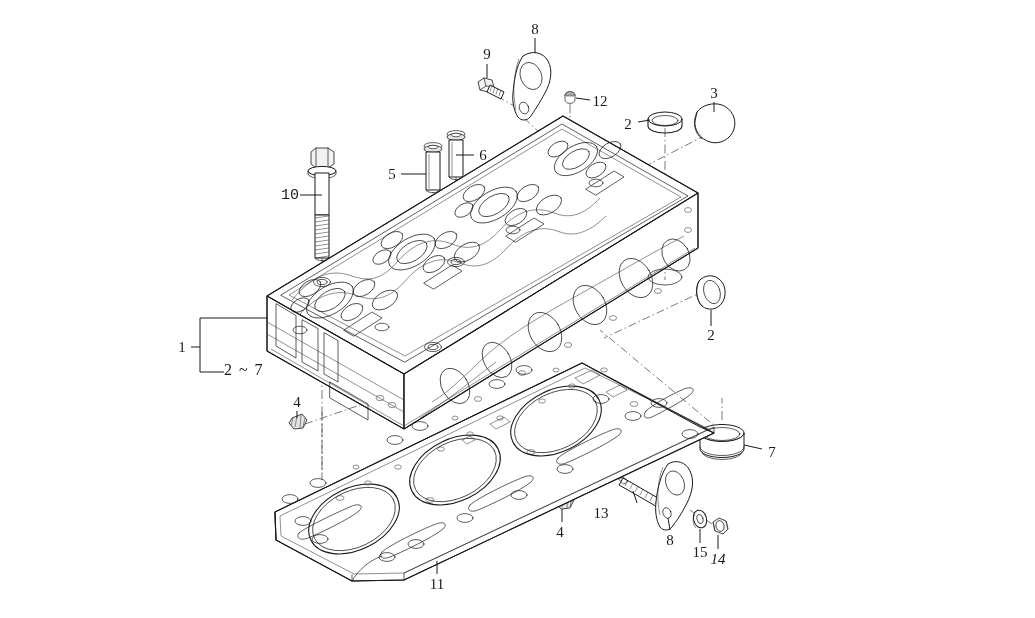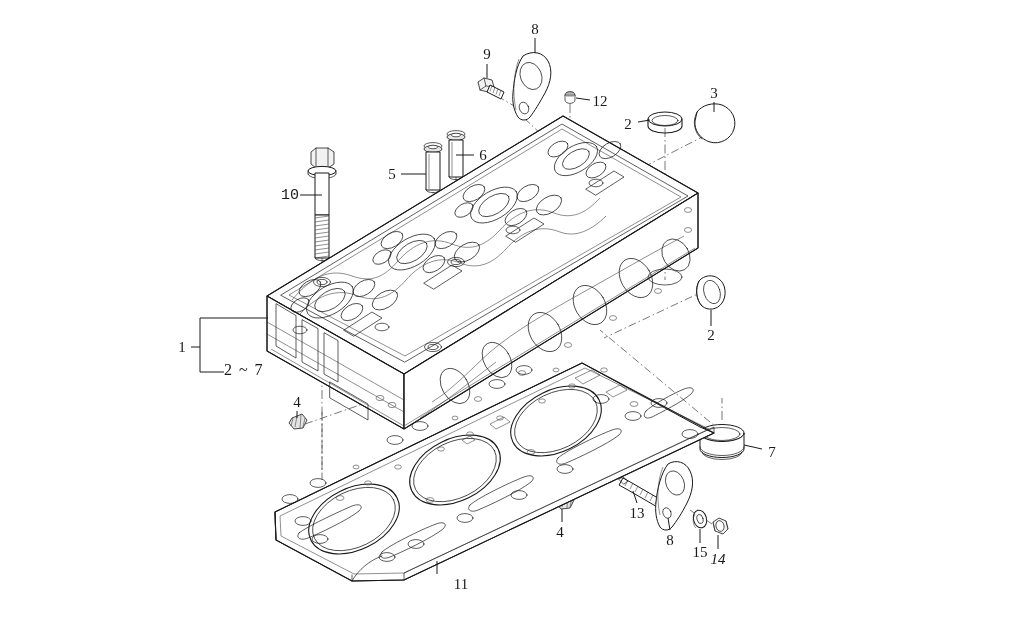--- a/index.html
+++ b/index.html
@@ -512,20 +512,20 @@
       <div class="callout-label" style="left: 714px; top: 93px;">3</div>
       <div class="callout-label" style="left: 297px; top: 402px;">4</div>
       <div class="callout-label" style="left: 560px; top: 532px;">4</div>
       <div class="callout-label" style="left: 392px; top: 174px;">5</div>
       <div class="callout-label" style="left: 483px; top: 155px;">6</div>
       <div class="callout-label" style="left: 772px; top: 452px;">7</div>
       <div class="callout-label" style="left: 535px; top: 29px;">8</div>
       <div class="callout-label" style="left: 670px; top: 540px;">8</div>
       <div class="callout-label" style="left: 487px; top: 54px;">9</div>
       <div class="callout-label" style="left: 290px; top: 195px; font-family: Liberation Mono, monospace;">10</div>
-      <div class="callout-label" style="left: 461px; top: 584px;">11</div>
+      <div class="callout-label" style="left: 437px; top: 584px;">11</div>
       <div class="callout-label" style="left: 600px; top: 101px;">12</div>
-      <div class="callout-label" style="left: 637px; top: 513px;">13</div>
+      <div class="callout-label" style="left: 601px; top: 513px;">13</div>
       <div class="callout-label" style="left: 718px; top: 559px; font-style: italic;">14</div>
       <div class="callout-label" style="left: 700px; top: 552px;">15</div>
     </div>
 
 </div>
 
 </body></html>

